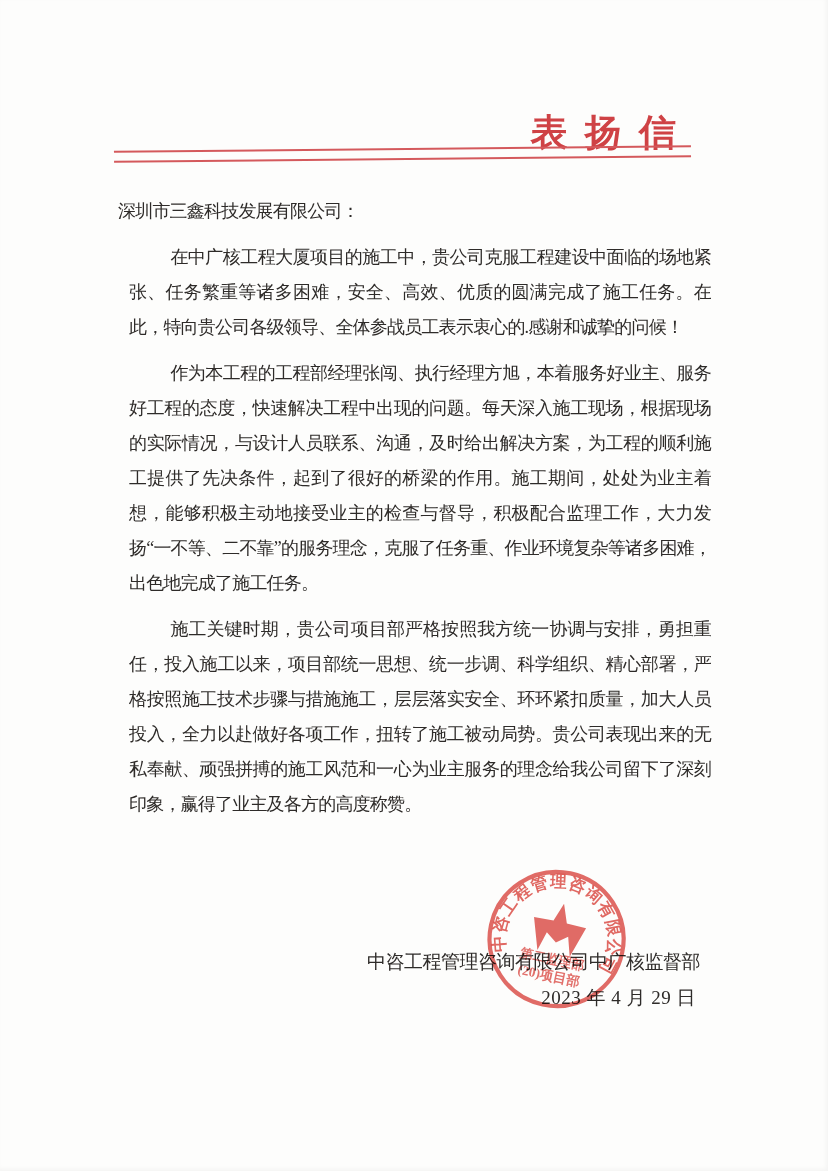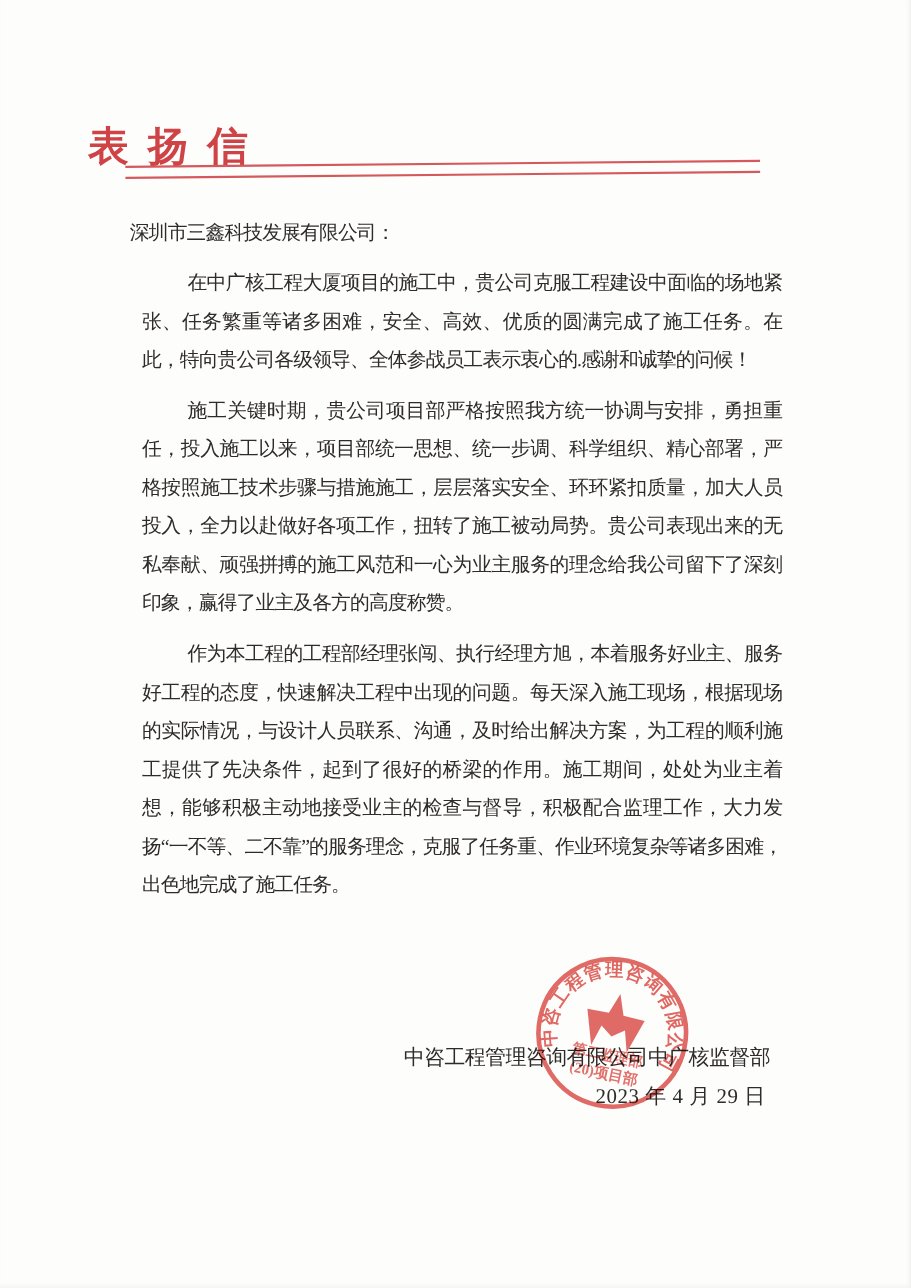--- a/index.html
+++ b/index.html
@@ -16,21 +16,21 @@
     background: #fdfdfc;
     overflow: hidden;
     box-shadow: inset -2px -2px 4px rgba(0,0,0,0.04);
   }
   
   .title {
     position: absolute;
     top: 108px;
     left: 114px;
     width: 600px;
-    text-align: left;
+    text-align: right;
     transform: translateX(-34px);
     font-size: 37px;
     font-weight: 700;
     letter-spacing: 4px;
     color: #cf4245;
     white-space: pre;
     font-family: Liberation Serif, serif;
   }
   .title-underline {
     position: absolute;
@@ -90,22 +90,22 @@
 
 <div class="page">
 
   <div class="title">表 扬 信</div>
 
   <div class="title-underline"></div>
 
   <div class="body-text">
     <div class="salutation">深圳市三鑫科技发展有限公司：</div>
     <p>在中广核工程大厦项目的施工中，贵公司克服工程建设中面临的场地紧张、任务繁重等诸多困难，安全、高效、优质的圆满完成了施工任务。在此，特向贵公司各级领导、全体参战员工表示衷心的.感谢和诚挚的问候！</p>
+    <p>作为本工程的工程部经理张闯、执行经理方旭，本着服务好业主、服务好工程的态度，快速解决工程中出现的问题。每天深入施工现场，根据现场的实际情况，与设计人员联系、沟通，及时给出解决方案，为工程的顺利施工提供了先决条件，起到了很好的桥梁的作用。施工期间，处处为业主着想，能够积极主动地接受业主的检查与督导，积极配合监理工作，大力发扬“一不等、二不靠”的服务理念，克服了任务重、作业环境复杂等诸多困难，出色地完成了施工任务。</p>
     <p>施工关键时期，贵公司项目部严格按照我方统一协调与安排，勇担重任，投入施工以来，项目部统一思想、统一步调、科学组织、精心部署，严格按照施工技术步骤与措施施工，层层落实安全、环环紧扣质量，加大人员投入，全力以赴做好各项工作，扭转了施工被动局势。贵公司表现出来的无私奉献、顽强拼搏的施工风范和一心为业主服务的理念给我公司留下了深刻印象，赢得了业主及各方的高度称赞。</p>
-    <p>作为本工程的工程部经理张闯、执行经理方旭，本着服务好业主、服务好工程的态度，快速解决工程中出现的问题。每天深入施工现场，根据现场的实际情况，与设计人员联系、沟通，及时给出解决方案，为工程的顺利施工提供了先决条件，起到了很好的桥梁的作用。施工期间，处处为业主着想，能够积极主动地接受业主的检查与督导，积极配合监理工作，大力发扬“一不等、二不靠”的服务理念，克服了任务重、作业环境复杂等诸多困难，出色地完成了施工任务。</p>
   </div>
 
   <div class="signature-block">
     <div>中咨工程管理咨询有限公司中广核监督部</div>
     <div class="date">2023 年 4 月 29 日</div>
   </div>
 
   <svg class="stamp" viewBox="-76 -76 152 152" xmlns="http://www.w3.org/2000/svg">
     <g transform="rotate(12)" fill="#dc4a44">
       <circle cx="0" cy="2" r="67" fill="none" stroke="#dc4a44" stroke-width="4.2" stroke-opacity="0.88"></circle>

